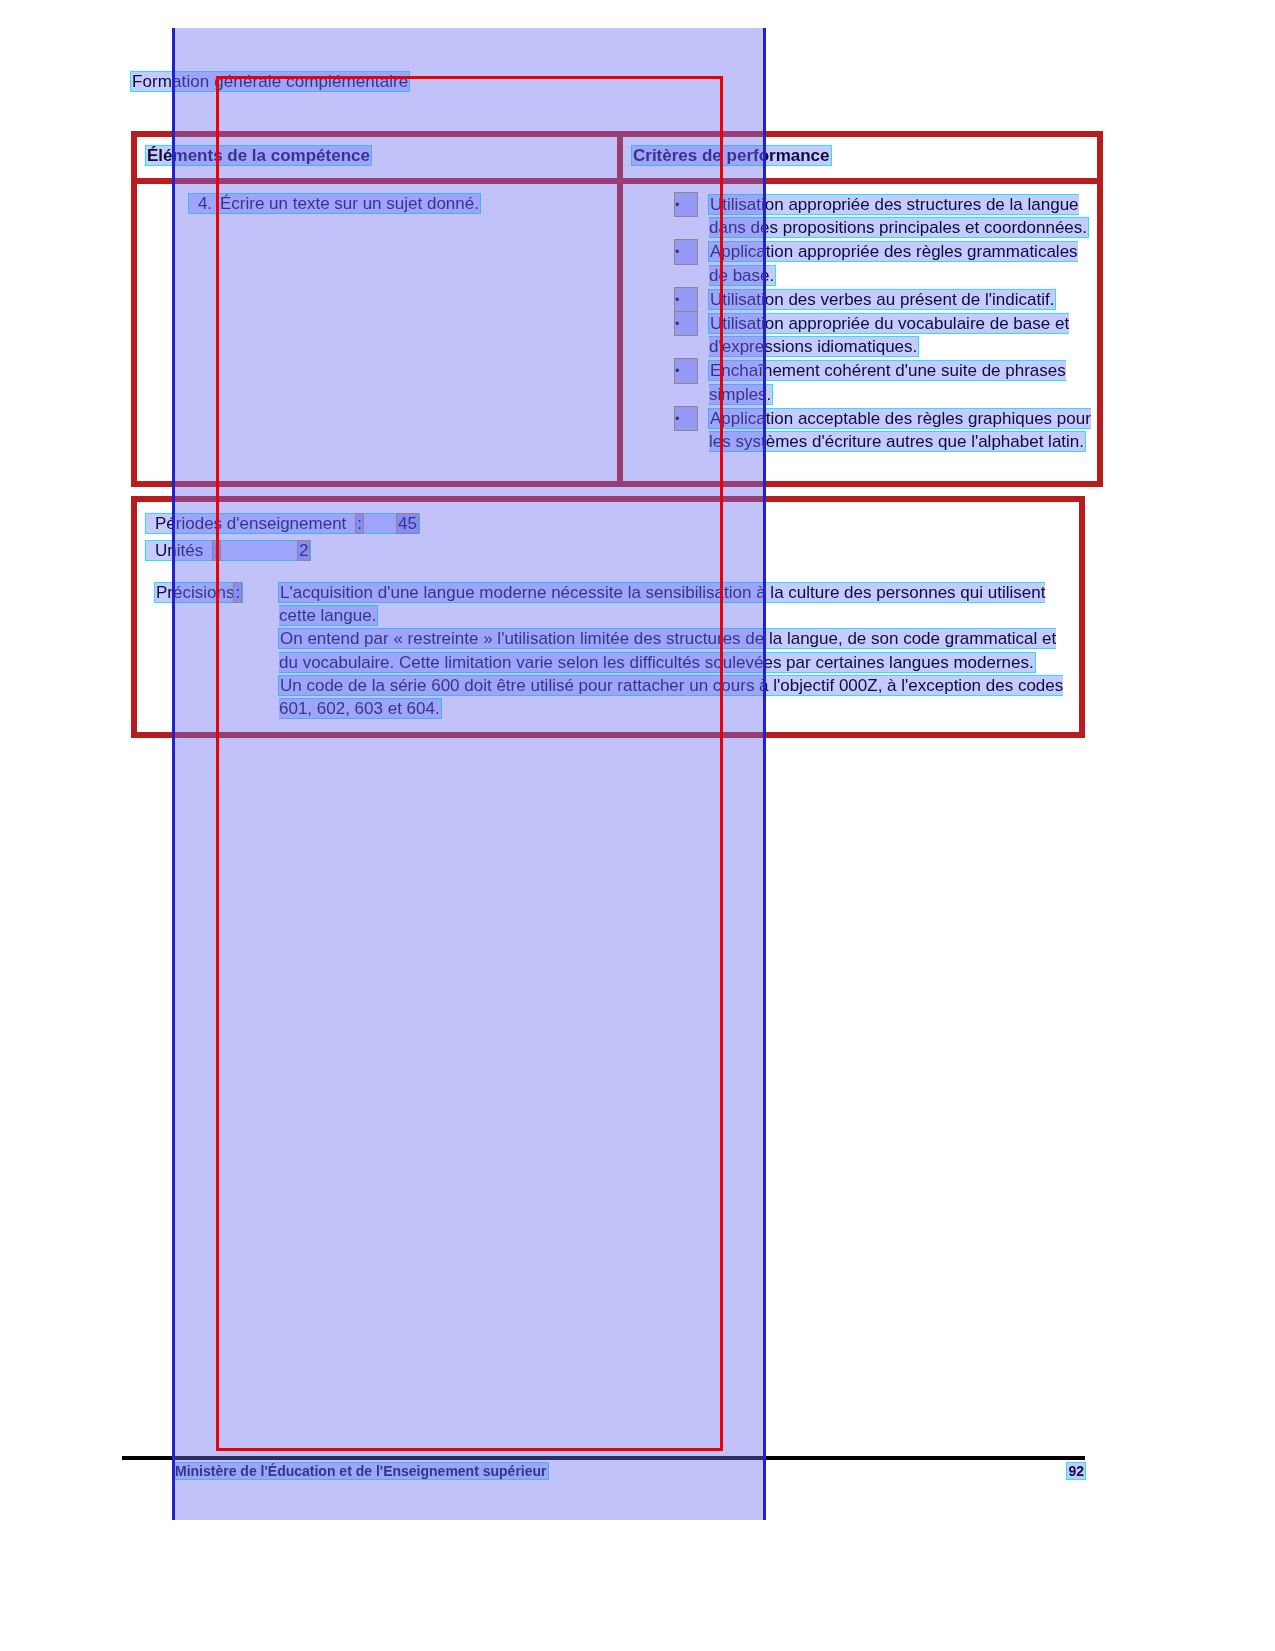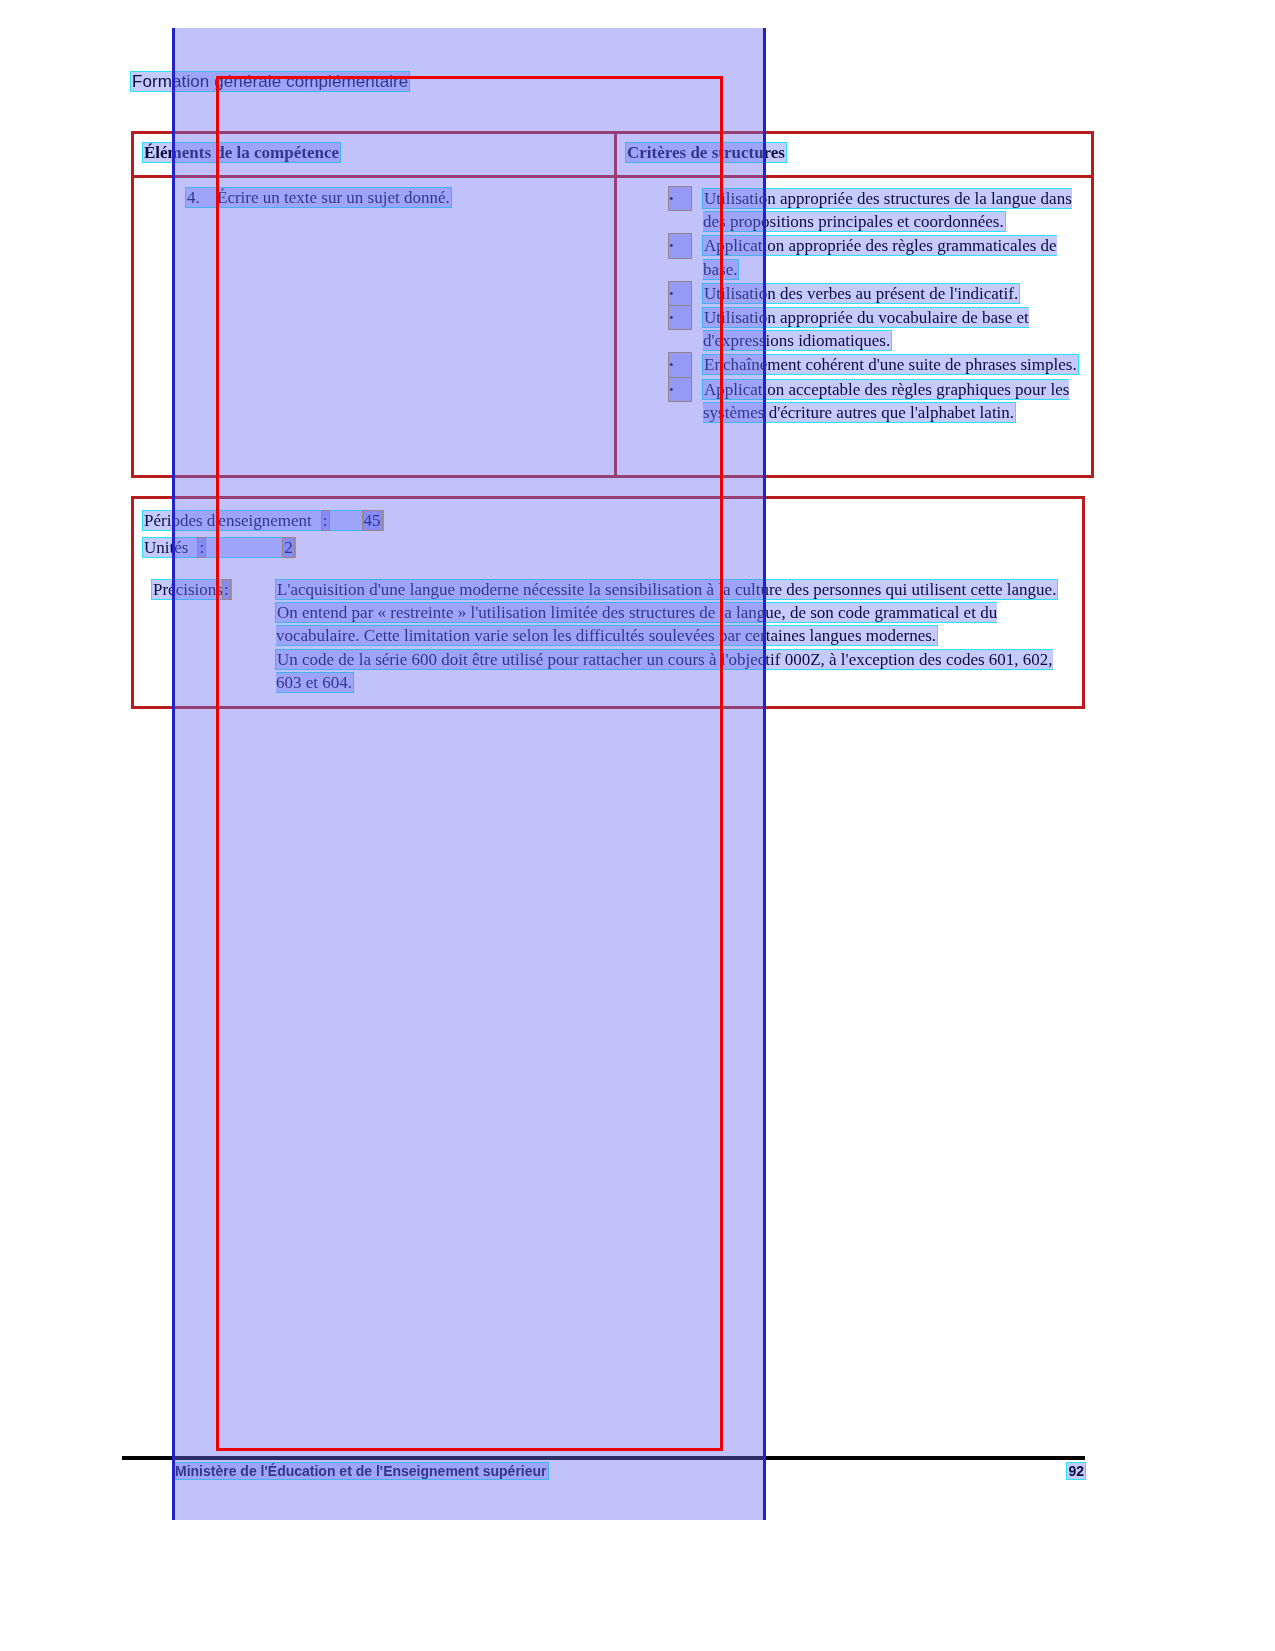--- a/index.html
+++ b/index.html
@@ -47,20 +47,21 @@
     z-index: 7;
   }
 
   
   .hl {
     background: rgba(150, 160, 255, 0.55);
     box-shadow: 0 0 0 1px #26e3f5;
     padding: 0 1px;
     position: relative;
     z-index: 3;
+    text-align: center;
   }
   .tok {
     background: rgba(120, 130, 250, 0.55);
     box-shadow: 0 0 0 1px #b8923a;
     padding: 0 1px;
   }
 
   
   .content {
     position: absolute;
@@ -79,24 +80,23 @@
     white-space: nowrap;
   }
 
   table.block {
     position: absolute;
     border-collapse: collapse;
     table-layout: fixed;
     border: 2px solid #5a7fa5;
   }
   table.block td, table.block th {
-    border: 3px solid #b91c1c;
+    border: 6px solid #b91c1c;
     vertical-align: top;
     padding: 0;
-    font-family: Liberation Serif, serif;
   }
 
   
   #competence-table {
     left: 131px;
     top: 131px;
     width: 954px;
   }
   #competence-table .hdr-row td {
     border-bottom: 2px solid #33559b;
@@ -161,21 +161,21 @@
     white-space: nowrap;
   }
   #activities-table .act-body td {
     padding: 8px 6px 12px 9px;
   }
   .kv {
     font-size: 17px;
     line-height: 27px;
     white-space: nowrap;
   }
-  .kv .k { display: inline-block; }
+  .kv .k { display: inline-block; padding-left: 8px; }
   .kv .sep { display: inline-block; width: 10px; }
   .prec {
     font-size: 17px;
     line-height: 23.2px;
     margin-top: 17px;
   }
   .prec .label {
     position: absolute;
     left: 9px;
   }
@@ -215,21 +215,21 @@
       <span class="hl">Formation générale complémentaire</span>
     </div>
 
     <table class="block" id="competence-table">
       <tbody>
           <tr class="hdr-row">
         <td style="width:480px">
           <div class="hdr"><span class="hl">Éléments de la compétence</span></div>
         </td>
         <td style="width:474px">
-          <div class="hdr"><span class="hl">Critères de structures</span></div>
+          <div class="hdr"><span class="hl">Critères de performance</span></div>
         </td>
       </tr>
       <tr class="body-row">
         <td>
           <div class="comp-item">
             <span class="hl">
               <span class="num">4.</span><span>Écrire un texte sur un sujet donné.</span>
             </span>
           </div>
         </td>

